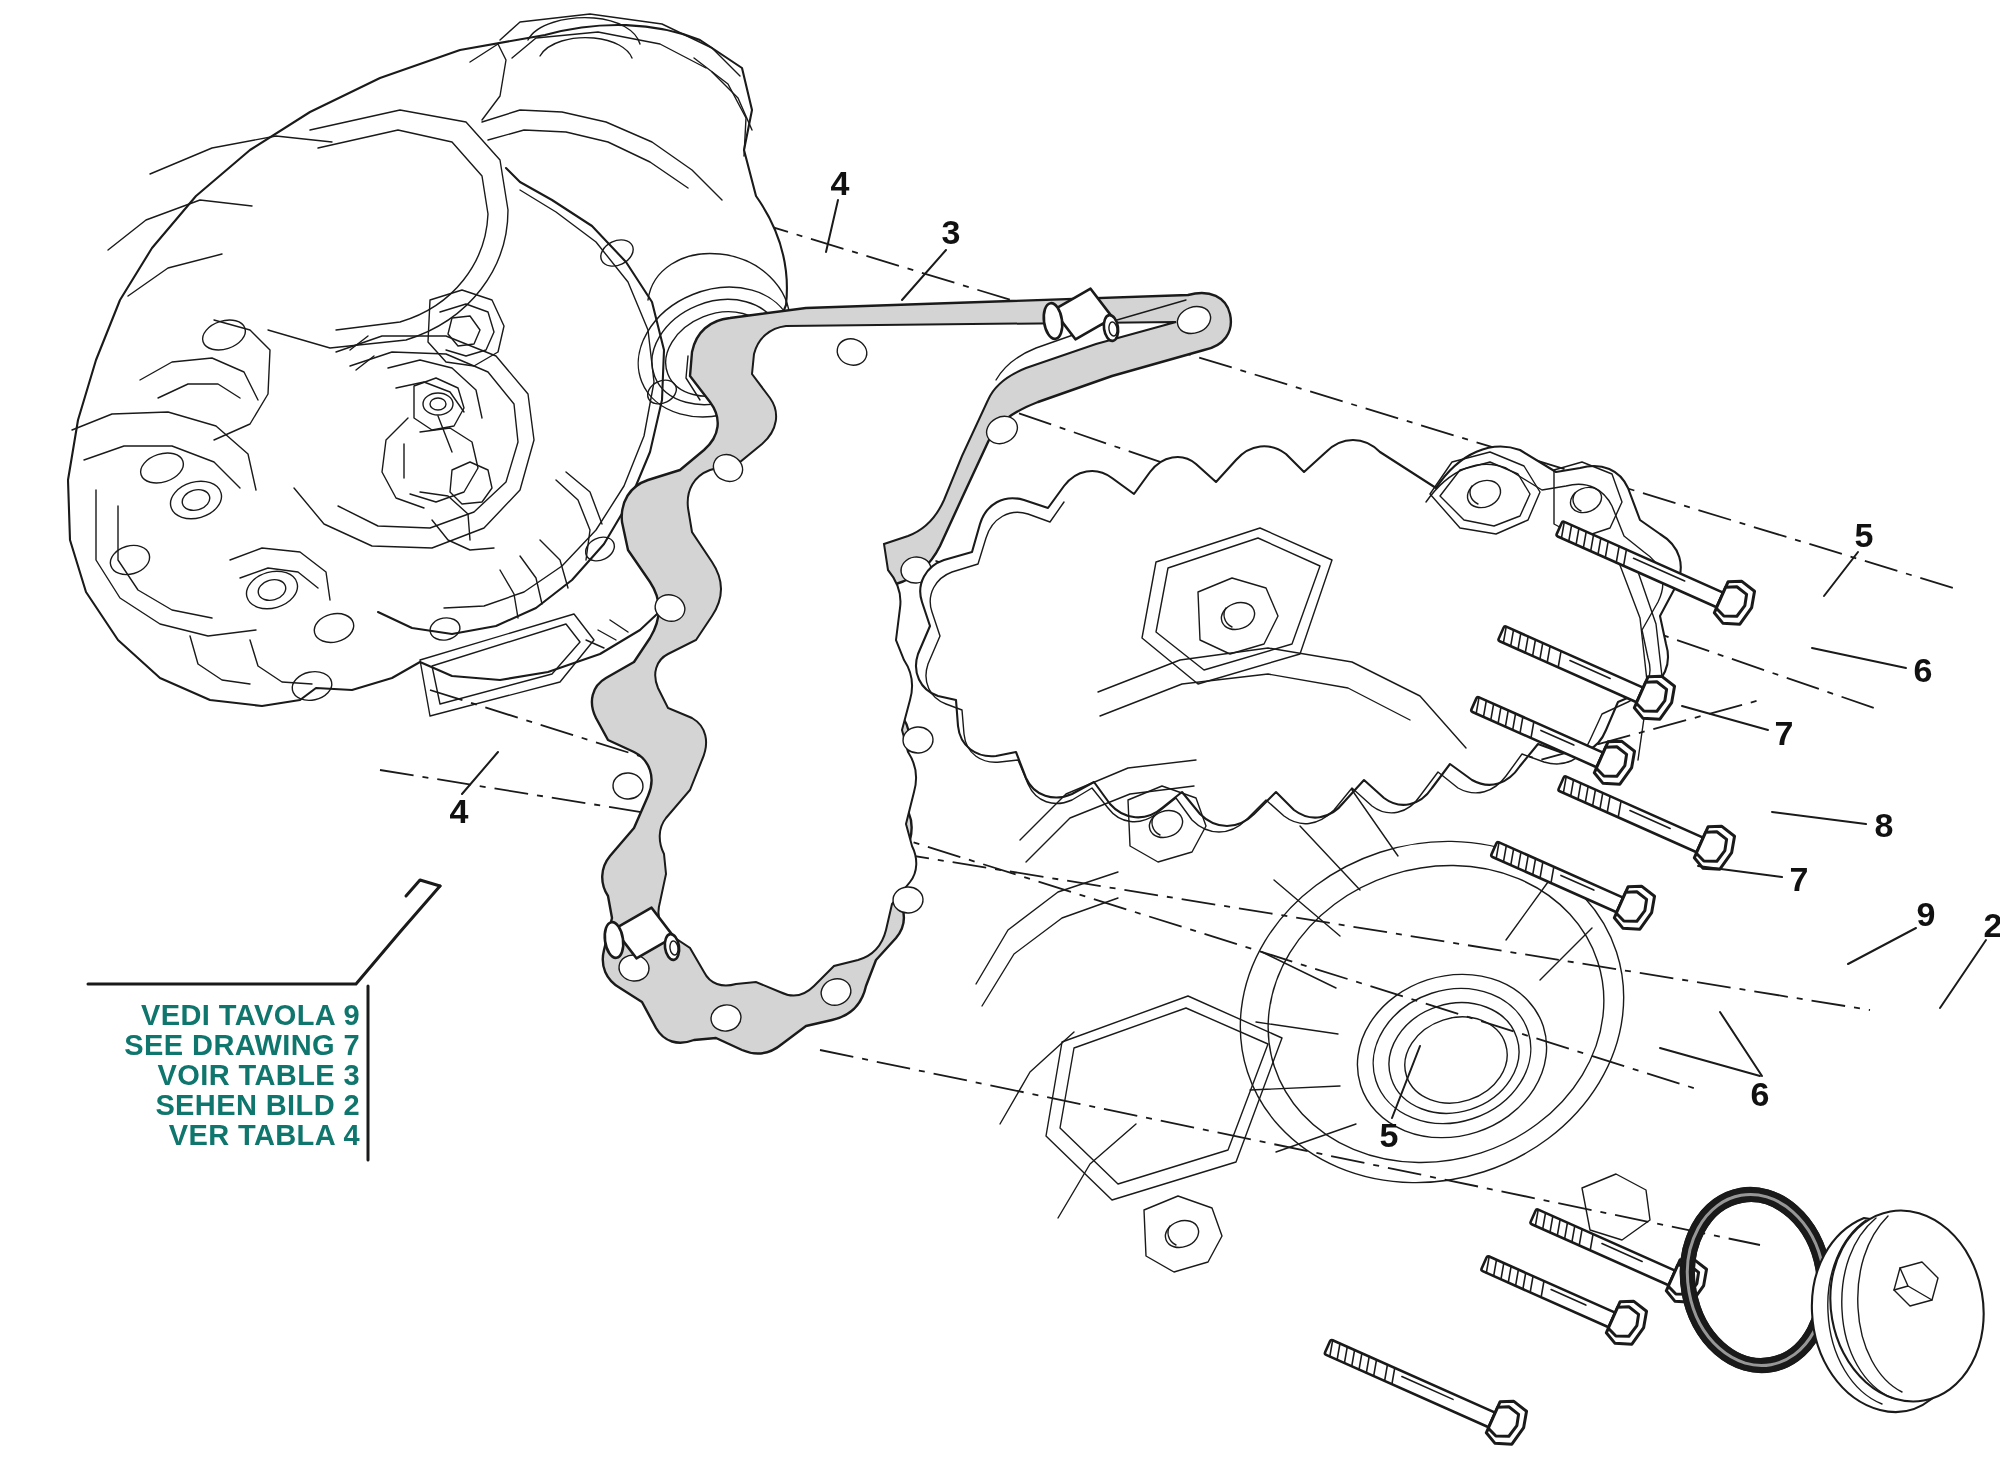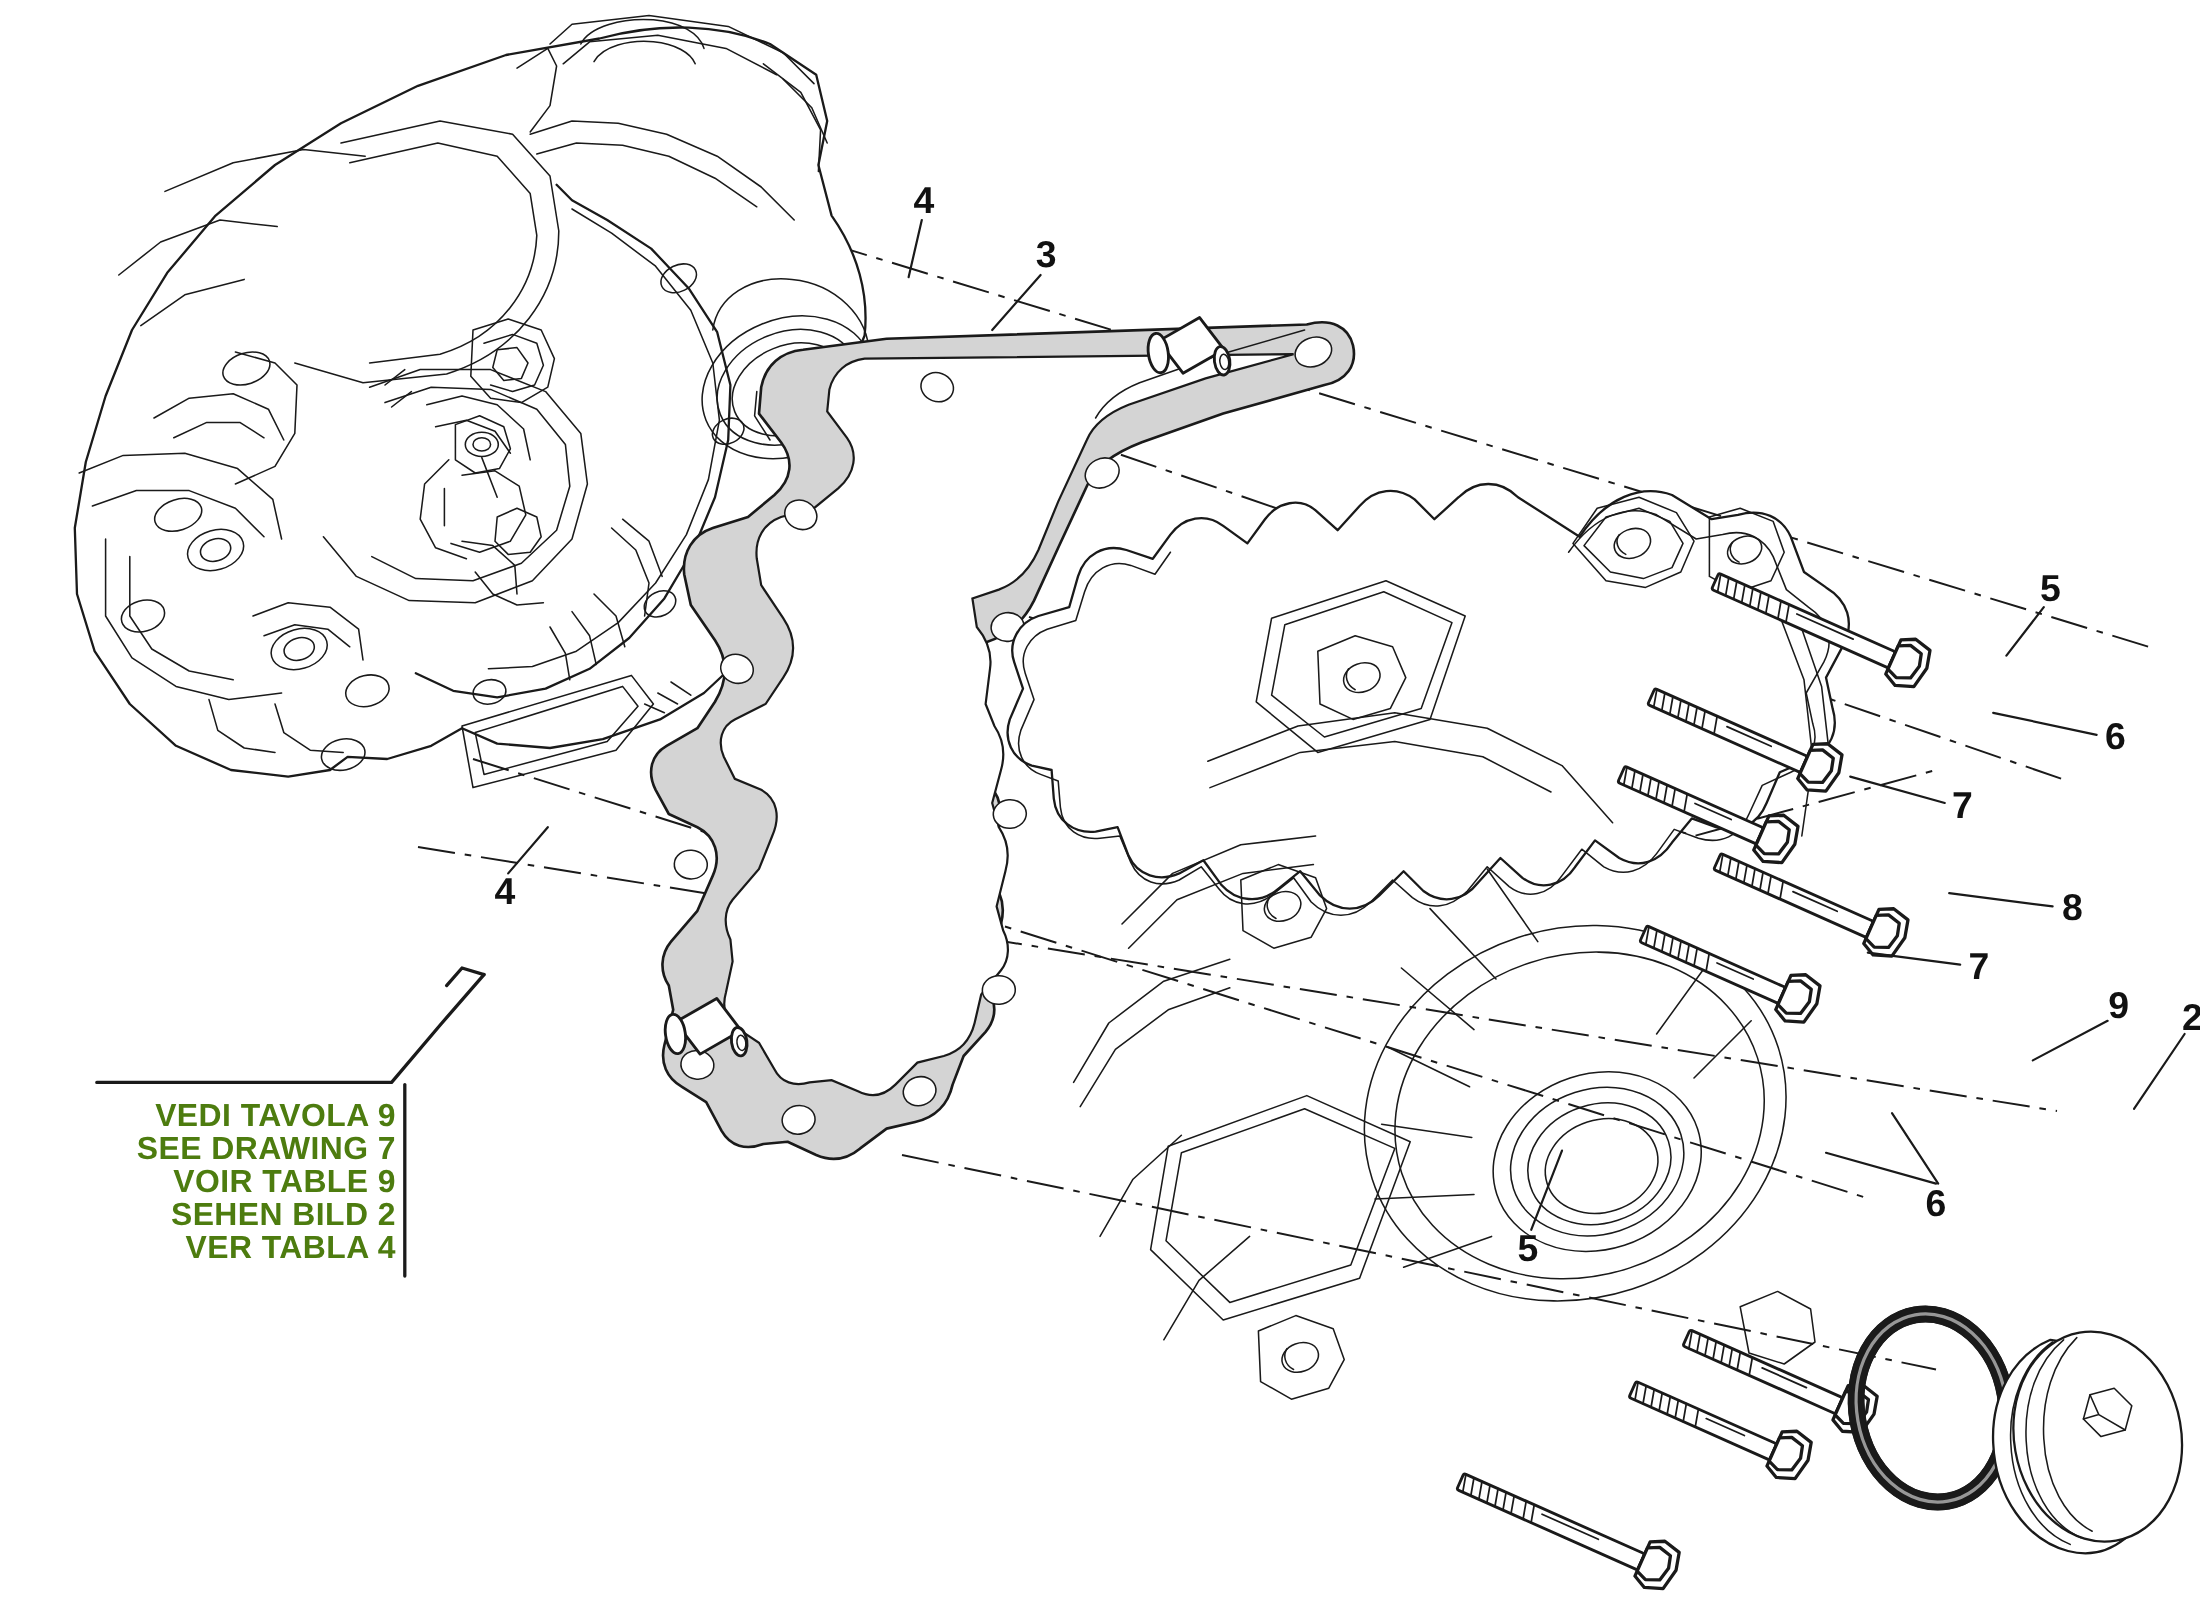--- a/index.html
+++ b/index.html
@@ -28,21 +28,21 @@
     position: absolute;
     left: 60px;
     top: 1000px;
     width: 300px;
     text-align: right;
     font-family: "Liberation Sans", sans-serif;
     font-weight: bold;
     font-size: 29px;
     line-height: 30px;
     letter-spacing: 0.4px;
-    color: #4d7c0f;
+    color: #0f766e;
     white-space: nowrap;
   }
   .callout-text div { margin: 0; padding: 0; }
   .ref-num {
     position: absolute;
     font-family: "Liberation Sans", sans-serif;
     font-weight: bold;
     font-size: 34px;
     line-height: 34px;
     color: #111111;
@@ -495,21 +495,21 @@
       <path class="lead" d="M1762,1076 L1720,1012"></path>
       <path class="lead" d="M1760,1076 L1660,1048"></path>
       <path class="lead" d="M1392,1118 L1420,1046"></path>
     </g>
 
   </svg>
 
   <div class="callout-text">
     <div>VEDI TAVOLA 9</div>
     <div>SEE DRAWING 7</div>
-    <div>VOIR TABLE 9</div>
+    <div>VOIR TABLE 3</div>
     <div>SEHEN BILD 2</div>
     <div>VER TABLA 4</div>
   </div>
 
   <div id="ref-layer">
       <div class="ref-num" style="left: 840px; top: 183px;">4</div>
       <div class="ref-num" style="left: 951px; top: 232px;">3</div>
       <div class="ref-num" style="left: 1864px; top: 535px;">5</div>
       <div class="ref-num" style="left: 1923px; top: 670px;">6</div>
       <div class="ref-num" style="left: 1784px; top: 733px;">7</div>

